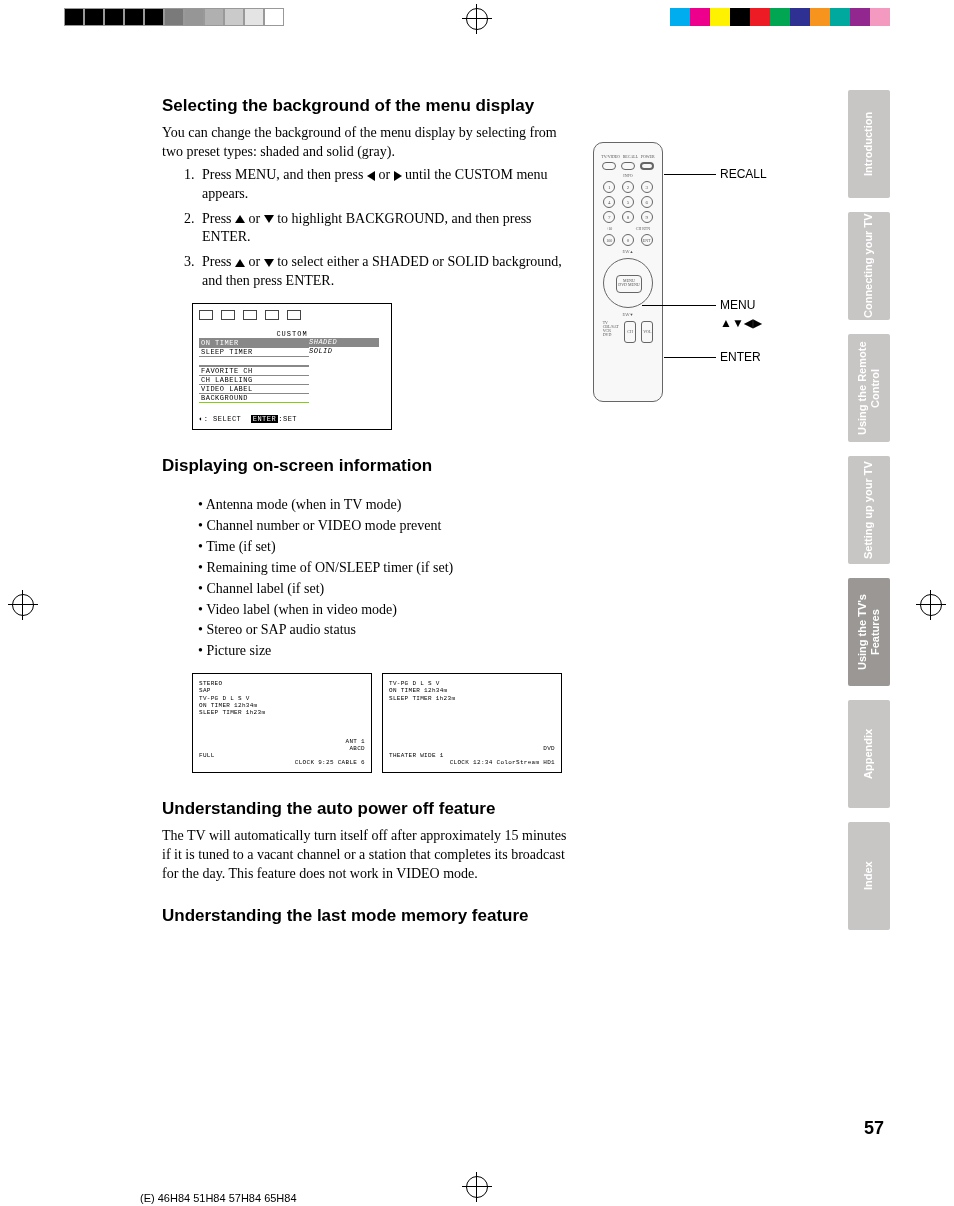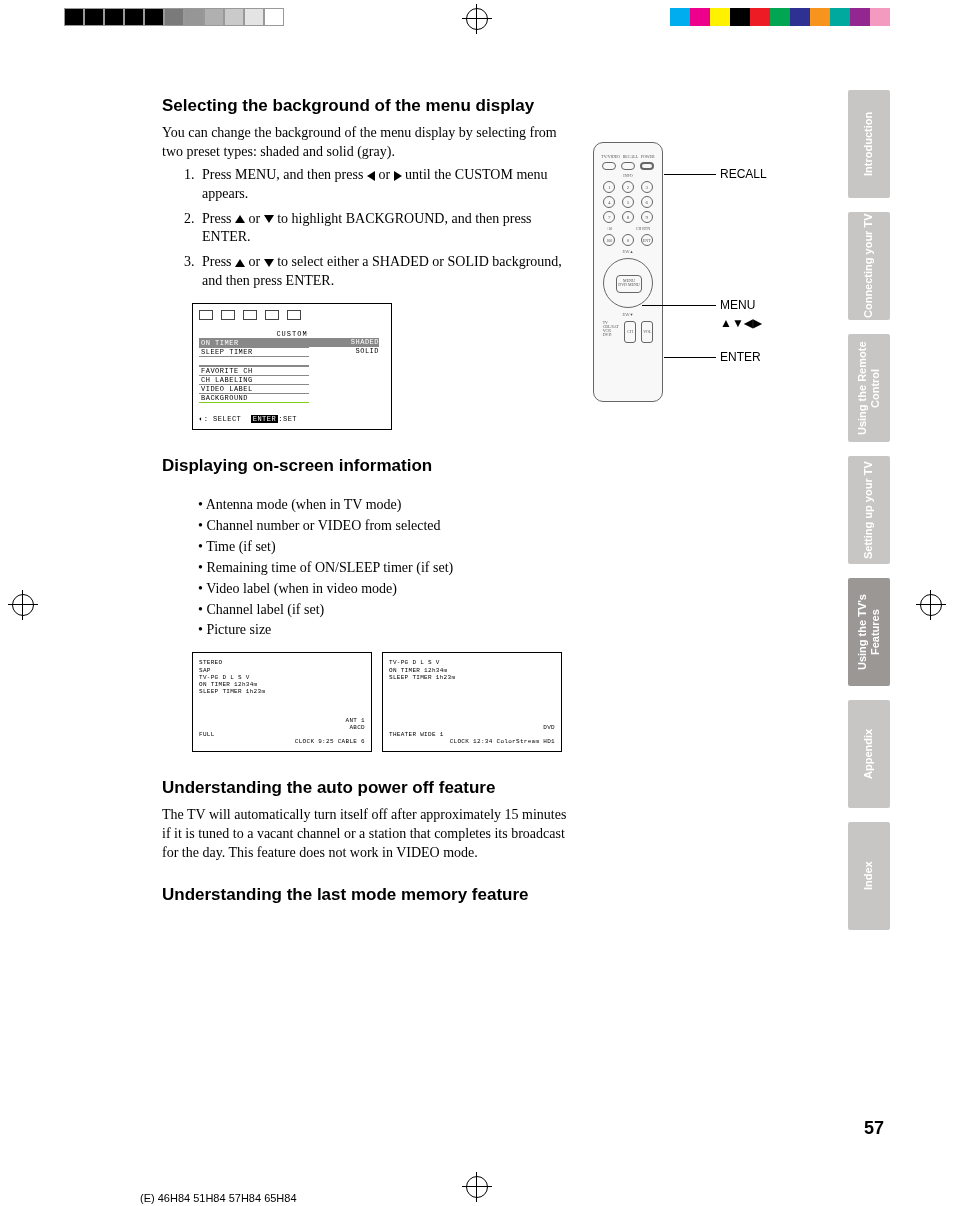--- a/index.html
+++ b/index.html
@@ -25,21 +25,21 @@
   .tri-l { border-top:5px solid transparent; border-bottom:5px solid transparent; border-right:8px solid #000; }
   .tri-r { border-top:5px solid transparent; border-bottom:5px solid transparent; border-left:8px solid #000; }
   .tri-u { border-left:5px solid transparent; border-right:5px solid transparent; border-bottom:8px solid #000; }
   .tri-d { border-left:5px solid transparent; border-right:5px solid transparent; border-top:8px solid #000; }
   .menufig { border:1px solid #000; width:200px; margin-left:30px; margin-top:10px; margin-bottom:26px; padding:6px; font-family: 'Courier New', monospace; font-size:7px; letter-spacing:0.5px; }
   .menufig .icons { display:flex; gap:8px; margin-bottom:10px; }
   .menufig .icons span { border:1px solid #444; width:14px; height:10px; }
   .menufig .custom { text-align:center; font-size:7px; letter-spacing:1px; }
   .menufig .row { display:flex; }
   .menufig .leftcol { width:110px; border-top:1px solid #888; padding:0 2px; }
-  .menufig .rightcol { width:70px; text-align:right; }
+  .menufig .rightcol { width:70px; text-align:left;font-style:italic; }
   .menufig .hl { background:#888; color:#fff; }
   .menufig .bot { margin-top:12px; font-size:7px; }
   .menufig .bot .enter { background:#000; color:#fff; padding:0 2px; }
   .osdboxes { display:flex; gap:10px; margin-left:30px; margin-top:12px; margin-bottom:26px; }
   .osd { border:1px solid #000; width:180px; height:100px; font-family:'Courier New',monospace; font-size:6px; padding:6px; position:relative; letter-spacing:0.3px; }
   .osd .osdtop div { line-height:1.2; }
   .osd .osdbot { position:absolute; bottom:6px; left:6px; right:6px; }
   .osd .br { text-align:right; }
   .remote { position:absolute; top:142px; left:593px; width:70px; height:260px; border:1px solid #666; border-radius:10px; background:#f8f8f8; }
   .remote .btns { padding:8px 6px; font-size:5px; color:#555; text-align:center; }
@@ -140,25 +140,26 @@
       </div>
     <div class="row">
         <div class="leftcol" style="border-bottom:1px solid #84cc16">BACKGROUND</div>
       </div>
     <div class="bot">◐<span>: SELECT</span>&nbsp;&nbsp;<span class="enter">ENTER</span><span>:SET</span></div>
   </div>
 
   <h2>Displaying on-screen information</h2>
   <ul>
     <li>Antenna mode (when in TV mode)</li>
-    <li>Channel number or VIDEO from selected</li>
+    <li>Channel number or VIDEO mode prevent</li>
     <li>Time (if set)</li>
     <li>Remaining time of ON/SLEEP timer (if set)</li>
+    <li>Channel label (if set)</li>
     <li>Video label (when in video mode)</li>
-    <li>Channel label (if set)</li>
+    <li>Stereo or SAP audio status</li>
     <li>Picture size</li>
   </ul>
 
   <div class="osdboxes">
     <div class="osd">
       <div class="osdtop">
         <div>STEREO</div>
         <div>SAP</div>
         <div>TV-PG D L S V</div>
         <div>ON TIMER   12h34m</div>

